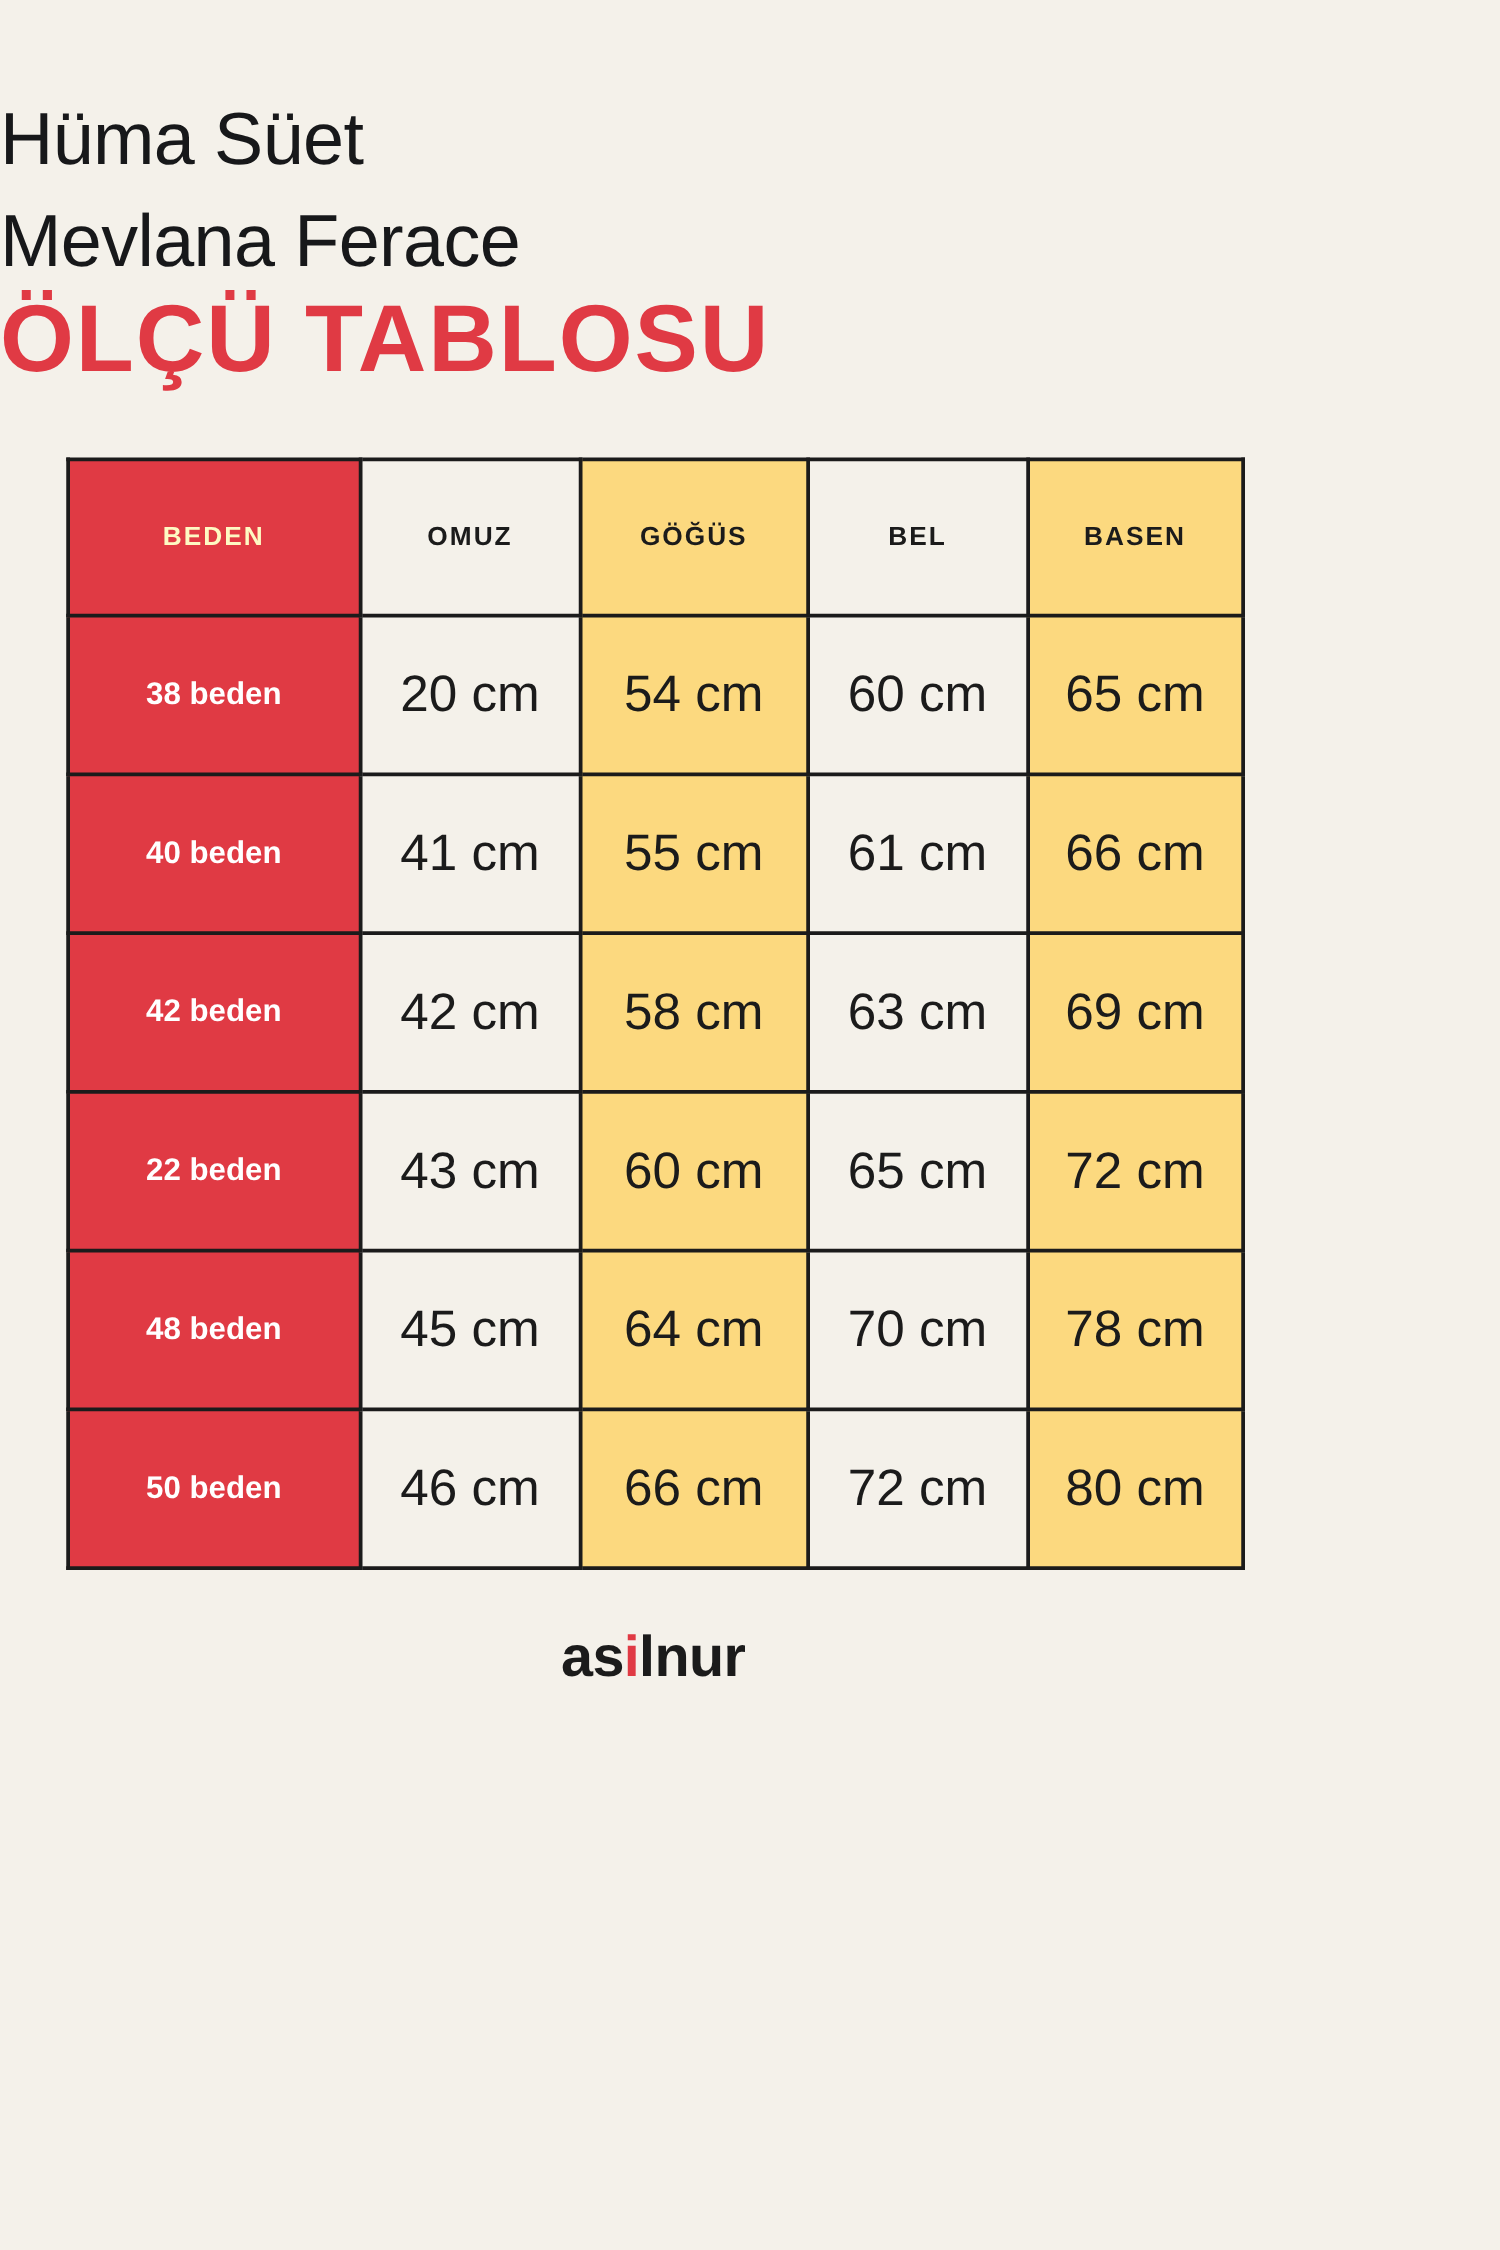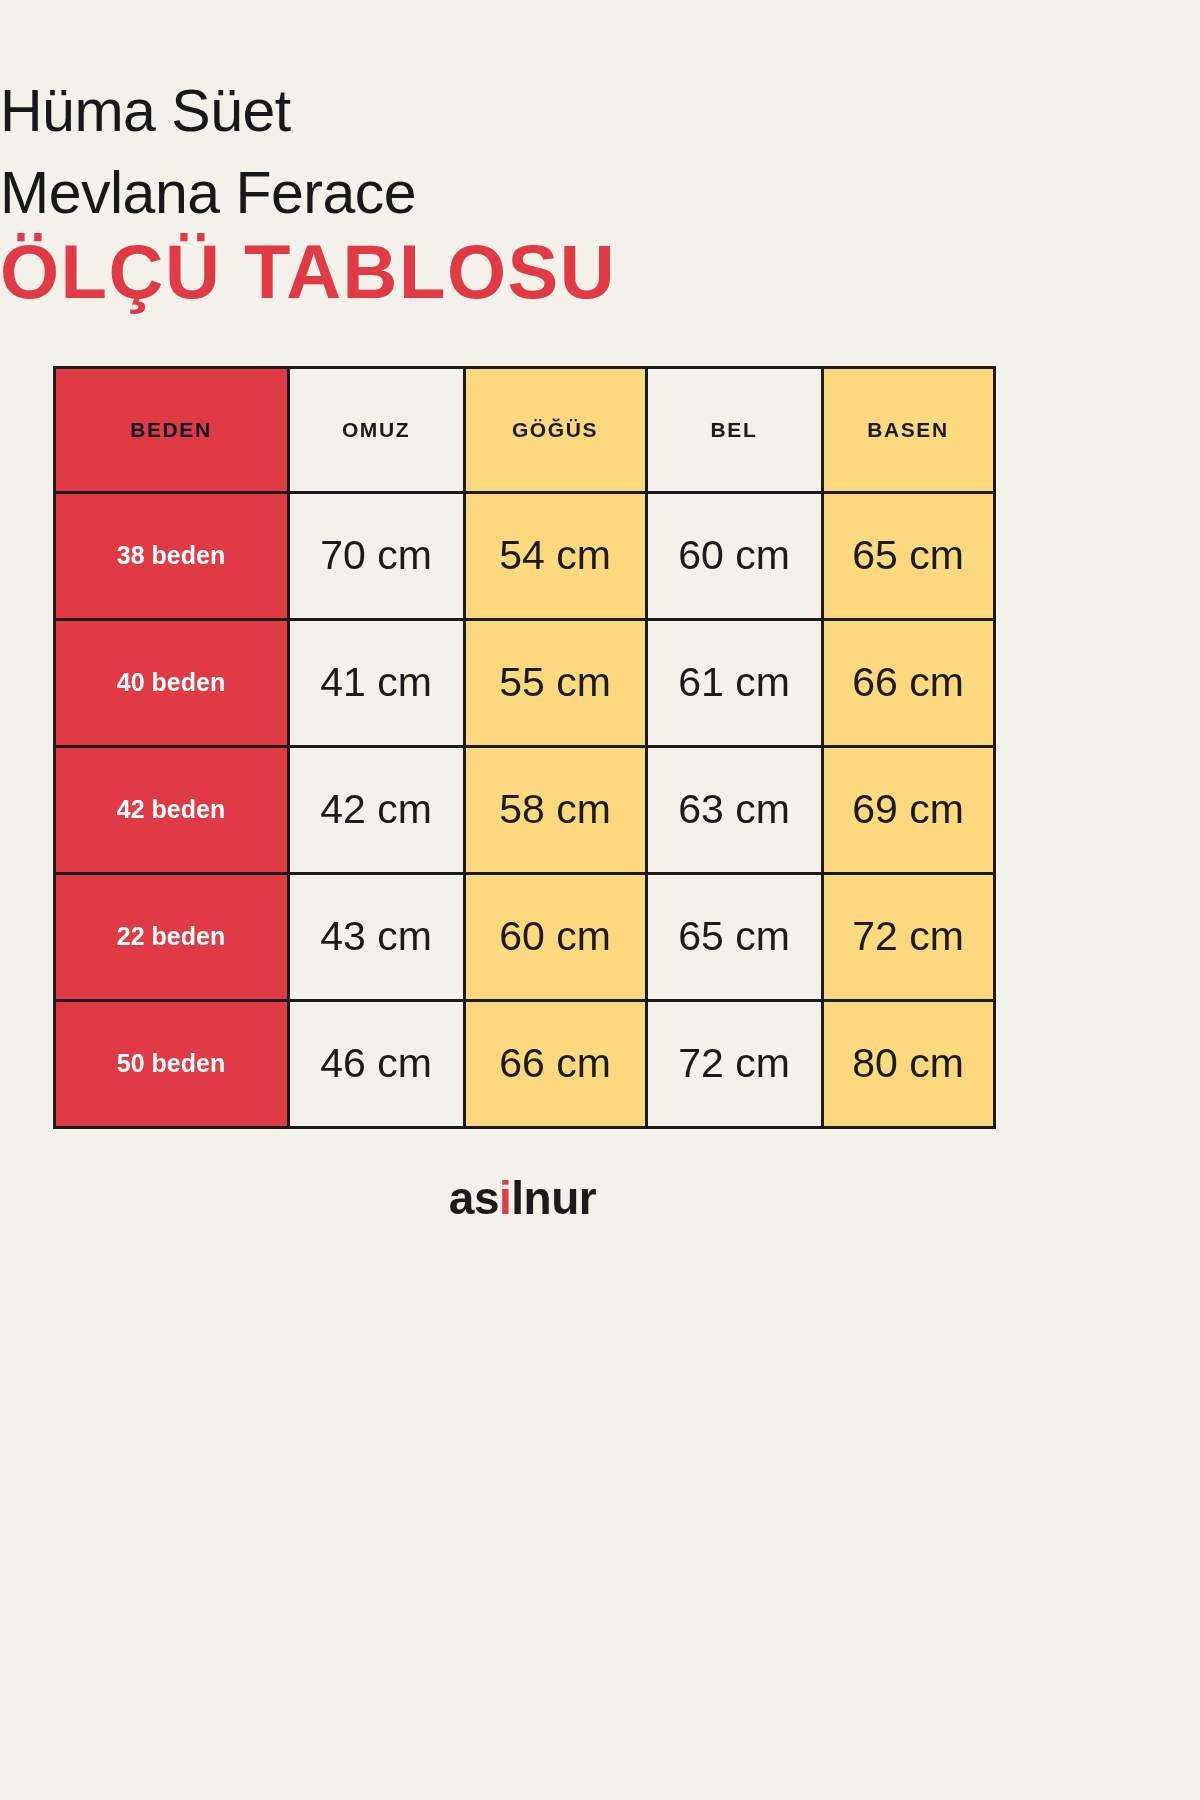--- a/index.html
+++ b/index.html
@@ -77,21 +77,21 @@
 
   thead th {
     height: 122px;
     font-size: 21px;
     font-weight: 800;
     letter-spacing: 1.6px;
     color: #1b1b1b;
   }
   thead th.head-beden {
     background: #e03a44;
-    color: #0f172a;
+    color: #fef9c3;
   }
   thead th.head-light {
     background: #f4f1ea;
   }
   thead th.head-yellow {
     background: #fcd97f;
   }
 
   tbody td {
     height: 124px;
@@ -151,21 +151,21 @@
           <th class="head-beden">BEDEN</th>
           <th class="head-light">OMUZ</th>
           <th class="head-yellow">GÖĞÜS</th>
           <th class="head-light">BEL</th>
           <th class="head-yellow">BASEN</th>
         </tr>
       </thead>
       <tbody>
         <tr>
           <td class="cell-size">38 beden</td>
-          <td class="cell-light">70 cm</td>
+          <td class="cell-light">20 cm</td>
           <td class="cell-yellow">54 cm</td>
           <td class="cell-light">60 cm</td>
           <td class="cell-yellow">65 cm</td>
         </tr>
         <tr>
           <td class="cell-size">40 beden</td>
           <td class="cell-light">41 cm</td>
           <td class="cell-yellow">55 cm</td>
           <td class="cell-light">61 cm</td>
           <td class="cell-yellow">66 cm</td>
@@ -178,20 +178,27 @@
           <td class="cell-yellow">69 cm</td>
         </tr>
         <tr>
           <td class="cell-size">22 beden</td>
           <td class="cell-light">43 cm</td>
           <td class="cell-yellow">60 cm</td>
           <td class="cell-light">65 cm</td>
           <td class="cell-yellow">72 cm</td>
         </tr>
         <tr>
+          <td class="cell-size">48 beden</td>
+          <td class="cell-light">45 cm</td>
+          <td class="cell-yellow">64 cm</td>
+          <td class="cell-light">70 cm</td>
+          <td class="cell-yellow">78 cm</td>
+        </tr>
+        <tr>
           <td class="cell-size">50 beden</td>
           <td class="cell-light">46 cm</td>
           <td class="cell-yellow">66 cm</td>
           <td class="cell-light">72 cm</td>
           <td class="cell-yellow">80 cm</td>
         </tr>
       </tbody>
     </table>
   </div>
 

